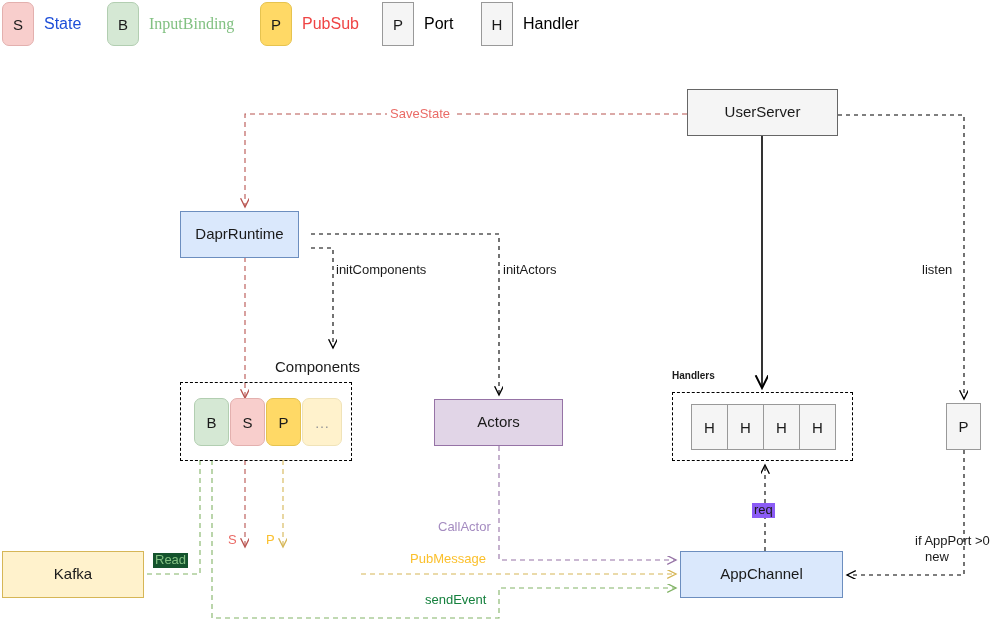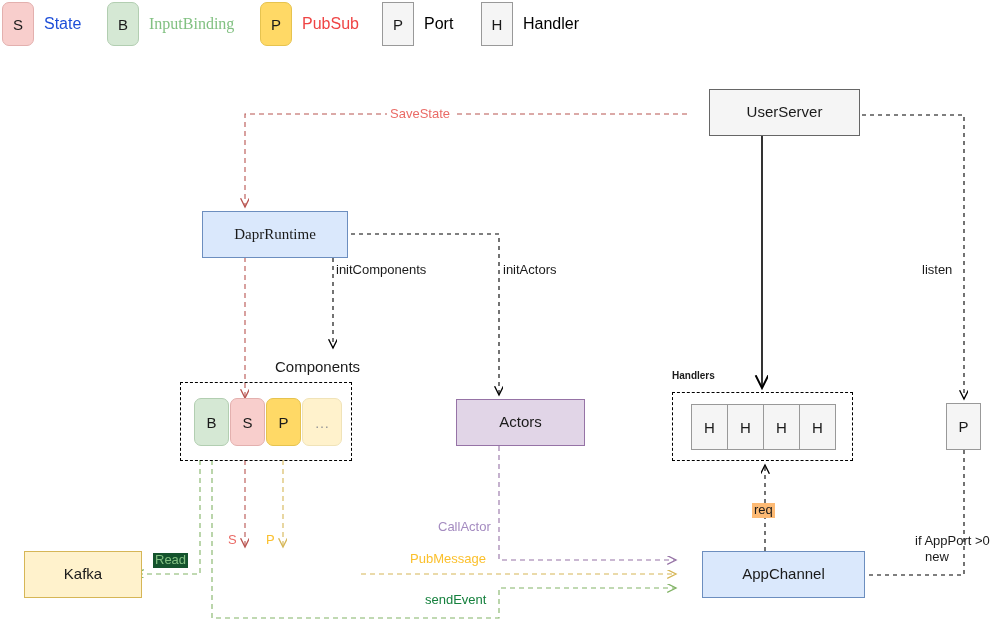--- a/index.html
+++ b/index.html
@@ -28,21 +28,20 @@
   .node {
     position: absolute;
     box-sizing: border-box;
     display: flex;
     align-items: center;
     justify-content: center;
     font-size: 15px;
     color: #1a1a1a;
     text-align: center;
     line-height: 1.1;
-    margin-left: 22px;
   }
   .node.proc {
     border: 1px solid #6c8ebf;
     background: #dae8fc;
   }
   .node.plain {
     border: 1px solid #666666;
     background: #f5f5f5;
   }
   .node.store {
@@ -192,21 +191,21 @@
     <div class="legend-box sq" style="background:#f5f5f5; border:1px solid #999999;">
       <span>H</span>
     </div>
     <span class="legend-text">Handler</span>
   </div>
 
   <div class="node plain" style="left:687px; top:89px; width:151px; height:47px;">
     <span>UserServer</span>
   </div>
 
-  <div class="node proc" style="left:180px; top:211px; width:146px; height:47px;font-family:Liberation Serif, serif;">
+  <div class="node proc" style="left:180px; top:211px; width:119px; height:47px;">
     <span>DaprRuntime</span>
   </div>
 
   <div class="lbl big" style="left:275px; top:358px;text-align:center;">Components</div>
   <div class="group" style="left:180px; top:382px; width:172px; height:79px;"></div>
   <div class="chip bind" style="left:194px; top:398px; width:35px; height:48px;">
     <span>B</span>
   </div>
   <div class="chip st" style="left:230px; top:398px; width:35px; height:48px;">
     <span>S</span>
@@ -234,38 +233,38 @@
     <span>H</span>
   </div>
   <div class="chip handler" style="left:799px; top:404px; width:37px; height:46px;">
     <span>H</span>
   </div>
 
   <div class="chip port" style="left:946px; top:403px; width:35px; height:47px;">
     <span>P</span>
   </div>
 
-  <div class="node store" style="left:2px; top:551px; width:118px; height:47px;">
+  <div class="node store" style="left:2px; top:551px; width:142px; height:47px;">
     <span>Kafka</span>
   </div>
 
 
   <div class="node proc" style="left:680px; top:551px; width:163px; height:47px;">
     <span>AppChannel</span>
   </div>
 
   <div class="lbl" style="left:387px; top:107px; color:#ea6b66; background:#ffffff; padding:0 3px;">SaveState</div>
 
   <div class="lbl" style="left:336px; top:263px;">initComponents</div>
 
   <div class="lbl" style="left:503px; top:263px;">initActors</div>
 
   <div class="lbl" style="left:922px; top:263px;">listen</div>
 
-  <div class="lbl" style="left:752px; top:503px; background:#fdba74; padding:0 2px;">req</div>
+  <div class="lbl" style="left:752px; top:503px; background:#8b5cf6; padding:0 2px;">req</div>
 
   <div class="lbl" style="left:915px; top:534px;">if AppPort &gt;0</div>
   <div class="lbl" style="left:925px; top:550px;">new</div>
 
   <div class="lbl" style="left:153px; top:553px; color:#82c182; background:#14532d; padding:0 2px;">Read</div>
 
   <div class="lbl" style="left:436px; top:520px; color:#a48bc0; background:#ffffff; padding:0 2px;">CallActor</div>
 
   <div class="lbl" style="left:408px; top:552px; color:#fbc02d; background:#ffffff; padding:0 2px;">PubMessage</div>
 

